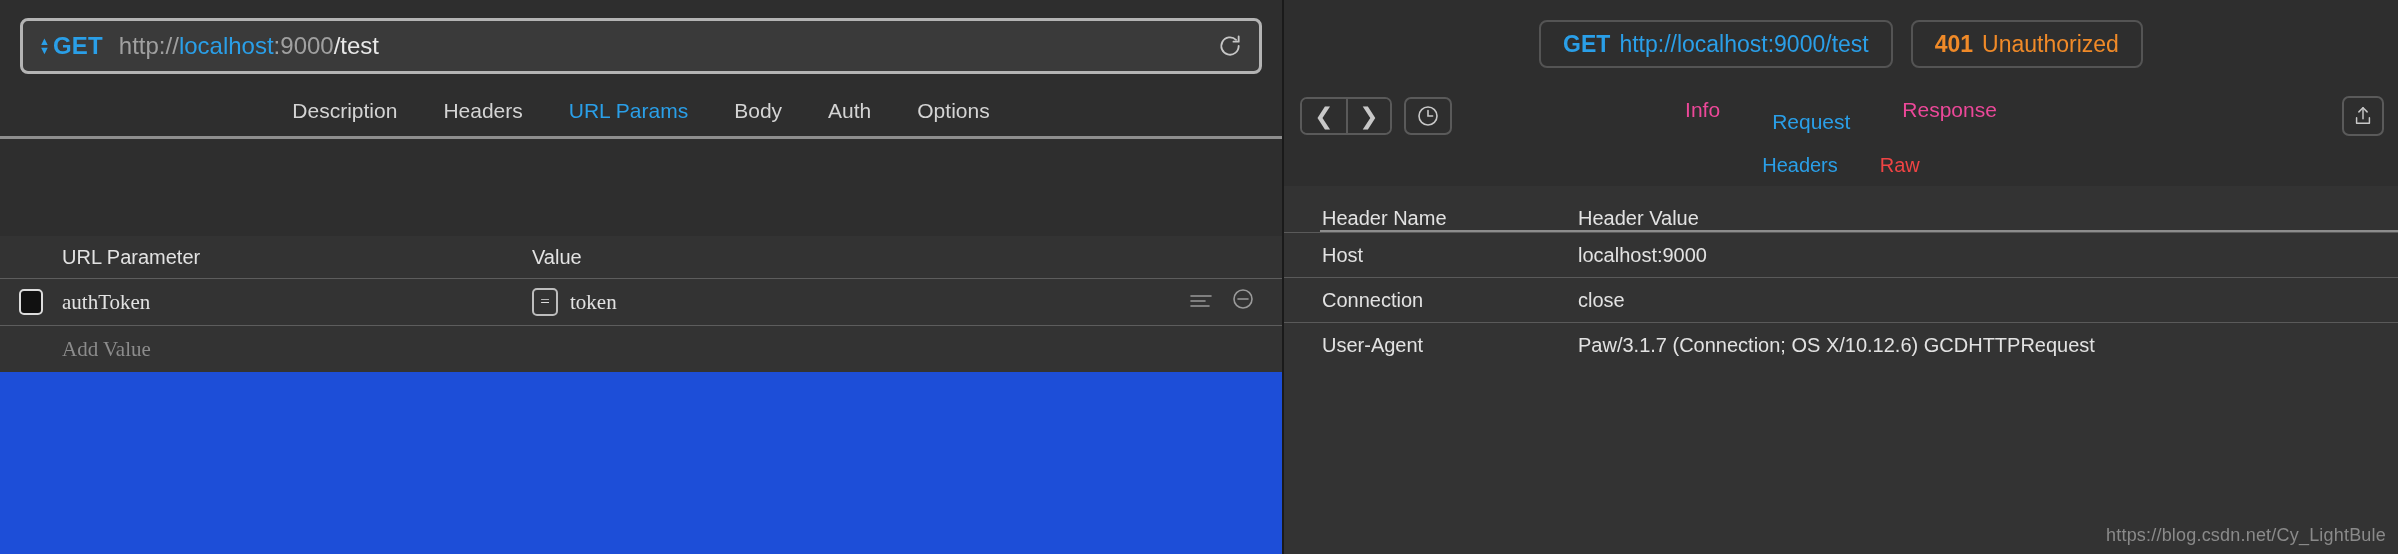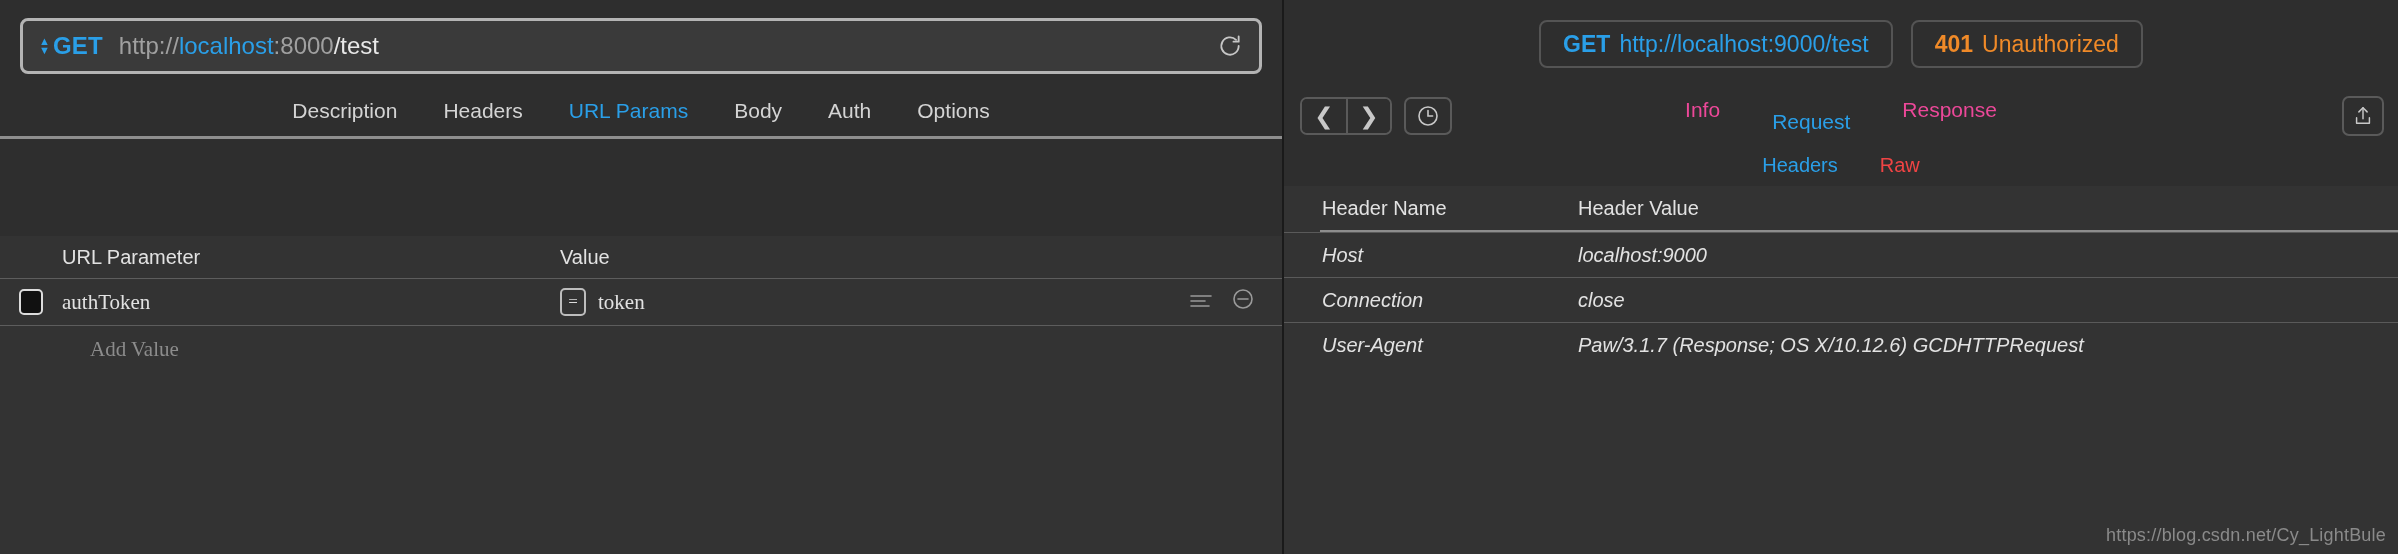--- a/index.html
+++ b/index.html
@@ -109,21 +109,21 @@
   .params-head {
     height: 42px;
     display: flex;
     align-items: center;
     color: #e2e2e2;
     font-size: 20px;
     padding-left: 0;
   }
   .col-check { width: 62px; flex: 0 0 62px; display:flex; align-items:center; justify-content:center; }
   .col-name  { width: 470px; flex: 0 0 470px; }
-  .col-value { flex: 1 1 auto; display: flex; align-items: center; margin-left: 28px; }
+  .col-value { flex: 1 1 auto; display: flex; align-items: center; }
   .col-actions { width: 120px; flex: 0 0 120px; display:flex; align-items:center; justify-content:center; gap:20px; }
 
   .params-row {
     height: 46px;
     display: flex;
     align-items: center;
     color: #e2e2e2;
     font-size: 21px;
     background: #333333;
     font-family: Liberation Serif, serif;
@@ -145,23 +145,24 @@
     margin-right: 12px;
     flex: 0 0 26px;
   }
   .icon-muted { color: #9a9a9a; }
   .params-body-fill { background: #333333; flex: 1 1 auto; }
   .left-lower {
     position: absolute;
     left: 0; right: 0;
     top: 236px;
     bottom: 0;
-    background: #3b82f6;
+    background: #1d4ed8;
     display: flex;
     flex-direction: column;
+    align-items: flex-end;
   }
 
   
   .right-panel {
     flex: 1 1 auto;
     height: 554px;
     position: relative;
     background: #2e2e2e;
     display: flex;
     flex-direction: column;
@@ -253,34 +254,33 @@
 
   .hdr-table {
     background: #333333;
     flex: 1 1 auto;
     display: flex;
     flex-direction: column;
   }
   .hdr-head {
     height: 44px;
     display: flex;
-    align-items: center;
+    align-items: flex-end;
     font-size: 20px;
     color: #e2e2e2;
     padding-left: 38px;
   }
   .hdr-row {
     height: 45px;
     display: flex;
     align-items: center;
     font-size: 20px;
     color: #e2e2e2;
     padding-left: 38px;
     border-top: 1px solid #5a5a5a;
-    font-style: italic;
   }
   .hcol-name { width: 256px; flex: 0 0 256px; }
   .hcol-val  { flex: 1 1 auto; }
   .hdr-rule {
     height: 2px;
     background: #8d8d8d;
     margin-left: 36px;
     margin-right: 0;
   }
   .hdr-fill { flex: 1 1 auto; background: #333333; }
@@ -301,21 +301,21 @@
 
   <div class="left-panel">
 
     <div class="urlbar-wrap">
       <div class="urlbar">
         <div class="method-stepper">
           <span>▲</span>
             <span>▼</span>
         </div>
         <div class="method-label">GET</div>
-        <div class="url-text"><span class="url-scheme">http://</span><span class="url-host">localhost</span><span class="url-colon">:</span><span class="url-port">8000</span><span class="url-path">/test</span></div>
+        <div class="url-text"><span class="url-scheme">http://</span><span class="url-host">localhost</span><span class="url-colon">:</span><span class="url-port">9000</span><span class="url-path">/test</span></div>
         <div class="urlbar-spacer"></div>
         <div class="refresh-btn">
           <svg width="26" height="26" viewBox="0 0 24 24" fill="none" stroke="currentColor" stroke-width="1.7" stroke-linecap="round">
             <path d="M20 12a8 8 0 1 1-2.4-5.7"></path>
             <path d="M20 3.2V8h-4.8" stroke-linejoin="round"></path>
           </svg>
         </div>
       </div>
     </div>
 
@@ -436,21 +436,21 @@
       <div class="hdr-row">
         <div class="hcol-name">Host</div>
         <div class="hcol-val">localhost:9000</div>
       </div>
       <div class="hdr-row">
         <div class="hcol-name">Connection</div>
         <div class="hcol-val">close</div>
       </div>
       <div class="hdr-row">
         <div class="hcol-name">User-Agent</div>
-        <div class="hcol-val">Paw/3.1.7 (Response; OS X/10.12.6) GCDHTTPRequest</div>
+        <div class="hcol-val">Paw/3.1.7 (Connection; OS X/10.12.6) GCDHTTPRequest</div>
       </div>
 
       <div class="hdr-fill"></div>
     </div>
 
     <div class="watermark">https://blog.csdn.net/Cy_LightBule</div>
   </div>
 
 </div>
 

